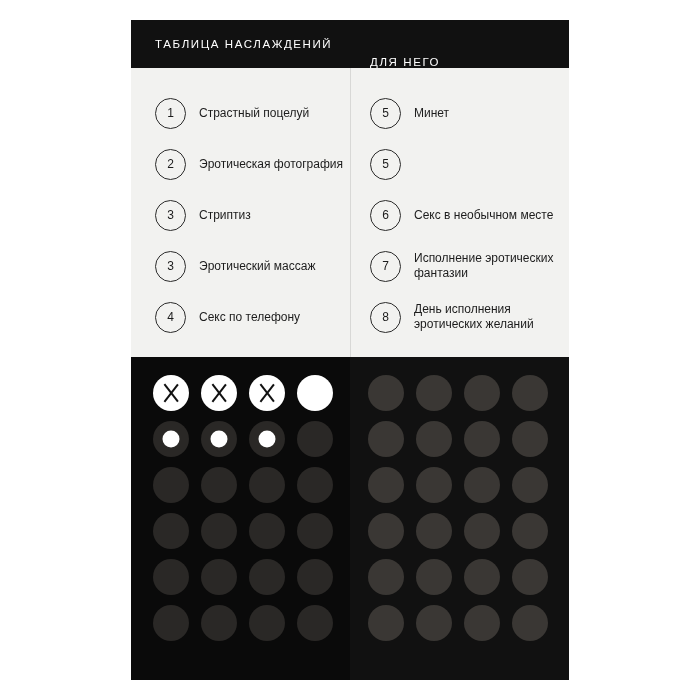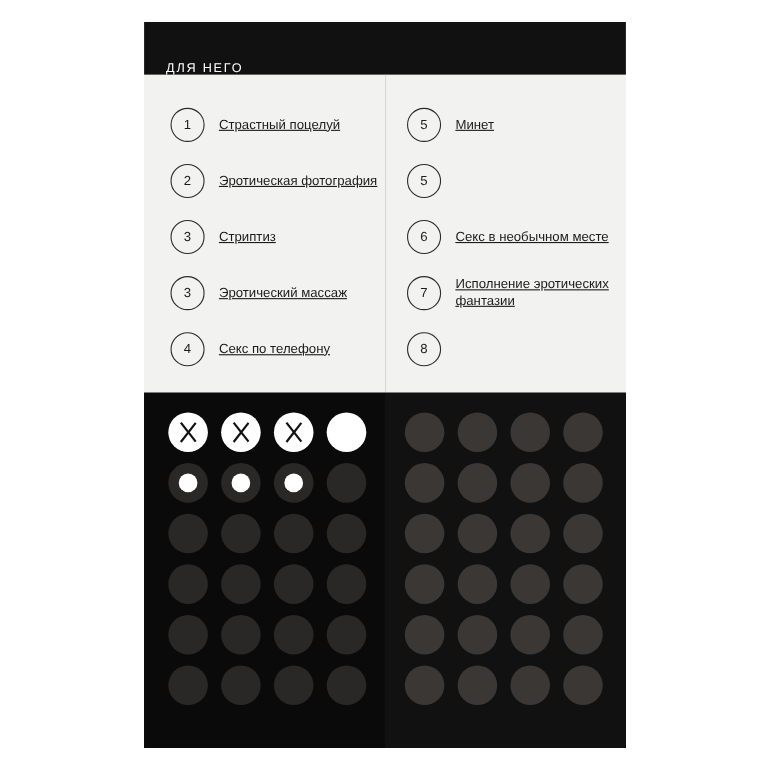--- a/index.html
+++ b/index.html
@@ -95,21 +95,20 @@
     justify-content: center;
     font-size: 12px;
     color: #1c1c1c;
     margin-right: 13px;
   }
   .item-text {
     font-size: 12px;
     line-height: 15px;
     color: #1c1c1c;
     max-width: 150px;
-    text-decoration: underline;
   }
 
   
   .dots-panel {
     display: flex;
     width: 100%;
     height: 323px;
     background: #0d0d0d;
     position: relative;
   }
@@ -164,20 +163,23 @@
     background: #ffffff;
     transform: translate(-50%,-50%);
   }
 </style>
 </head>
 <body>
 
 <div id="card">
 
   <div class="header-row">
+    <div class="header-cell left">
+      <span class="header-title">ТАБЛИЦА НАСЛАЖДЕНИЙ</span>
+    </div>
     <div class="header-cell right">
       <span class="header-title">ДЛЯ НЕГО</span>
     </div>
   </div>
 
   <div class="list-area">
     <div class="divider"></div>
 
     <div class="list-col left">
       <div class="list-item">
@@ -213,20 +215,21 @@
       <div class="list-item">
         <span class="num-circle">6</span>
         <span class="item-text">Секс в необычном месте</span>
       </div>
       <div class="list-item">
         <span class="num-circle">7</span>
         <span class="item-text">Исполнение эротических фантазии</span>
       </div>
       <div class="list-item">
         <span class="num-circle">8</span>
+        <span class="item-text">День исполнения эротических желаний</span>
       </div>
     </div>
   </div>
 
   <div class="dots-panel">
     <div class="dots-col left" id="grid-left">
         <div class="dot-row">
           <div class="dot marked"></div>
           <div class="dot marked"></div>
           <div class="dot marked"></div>

